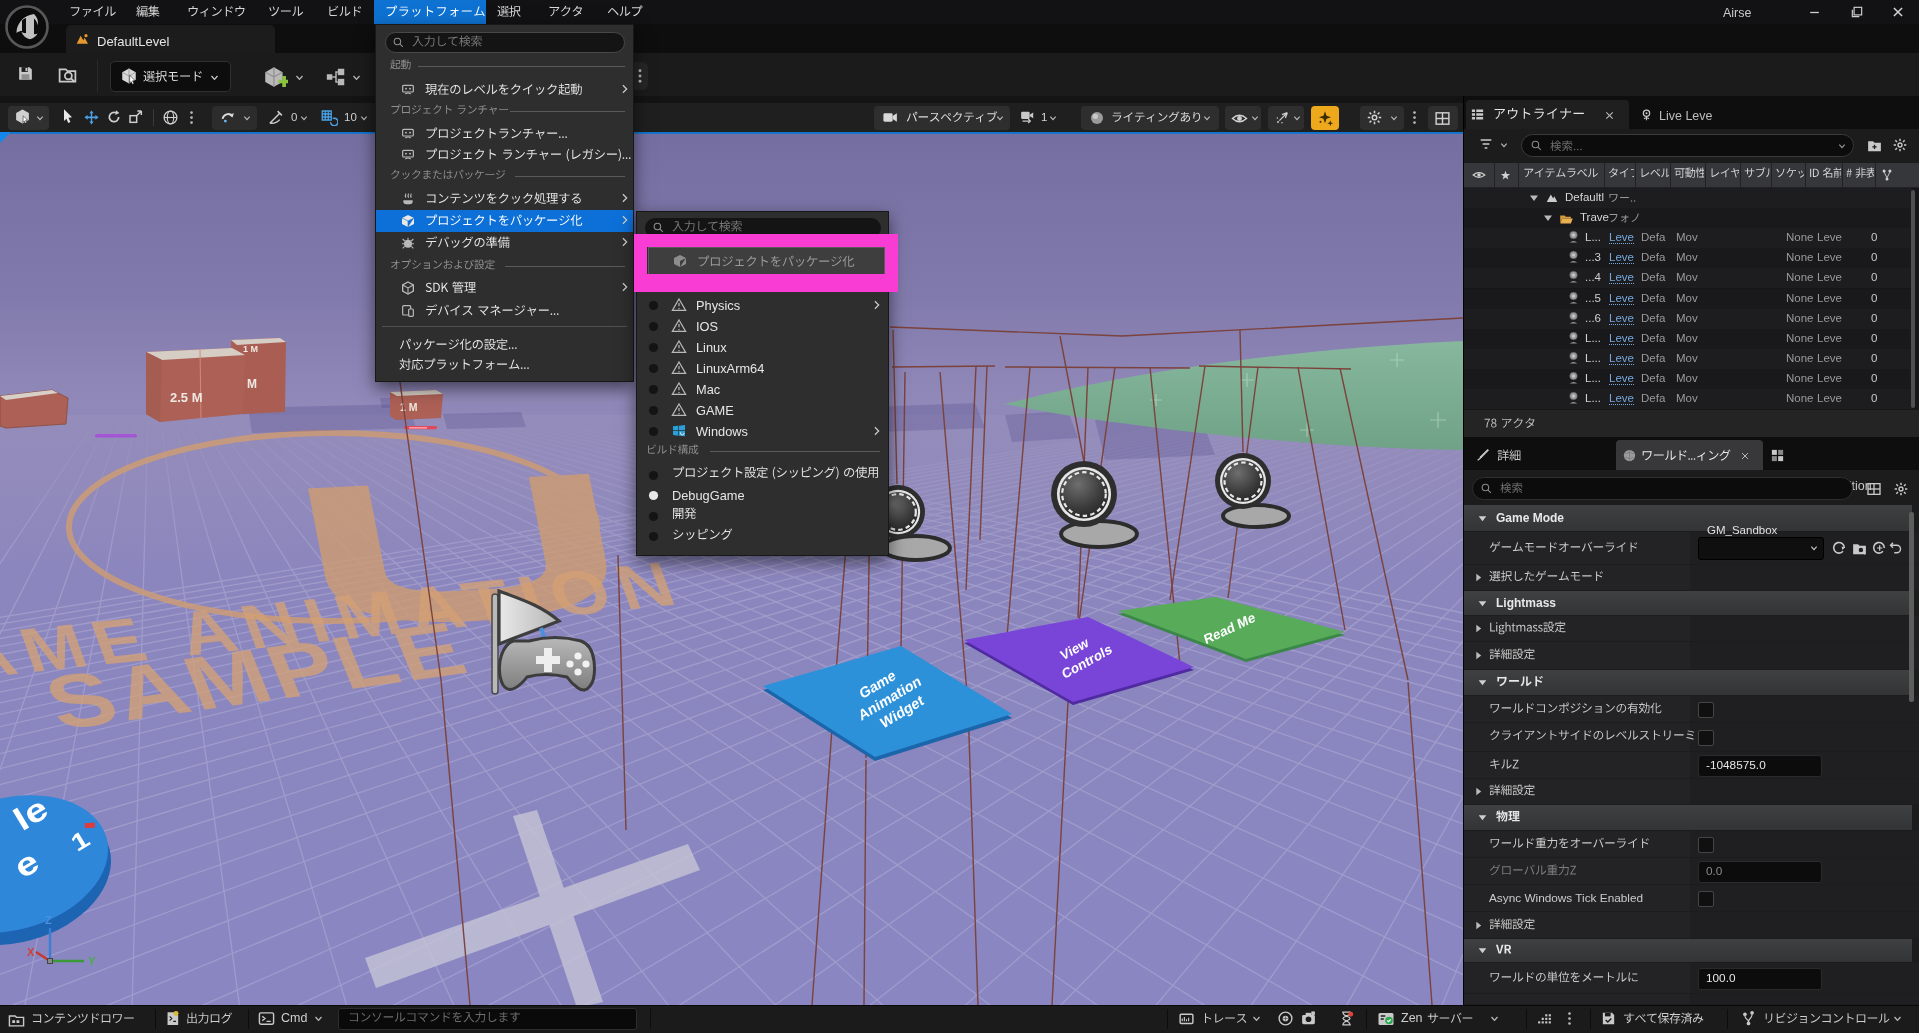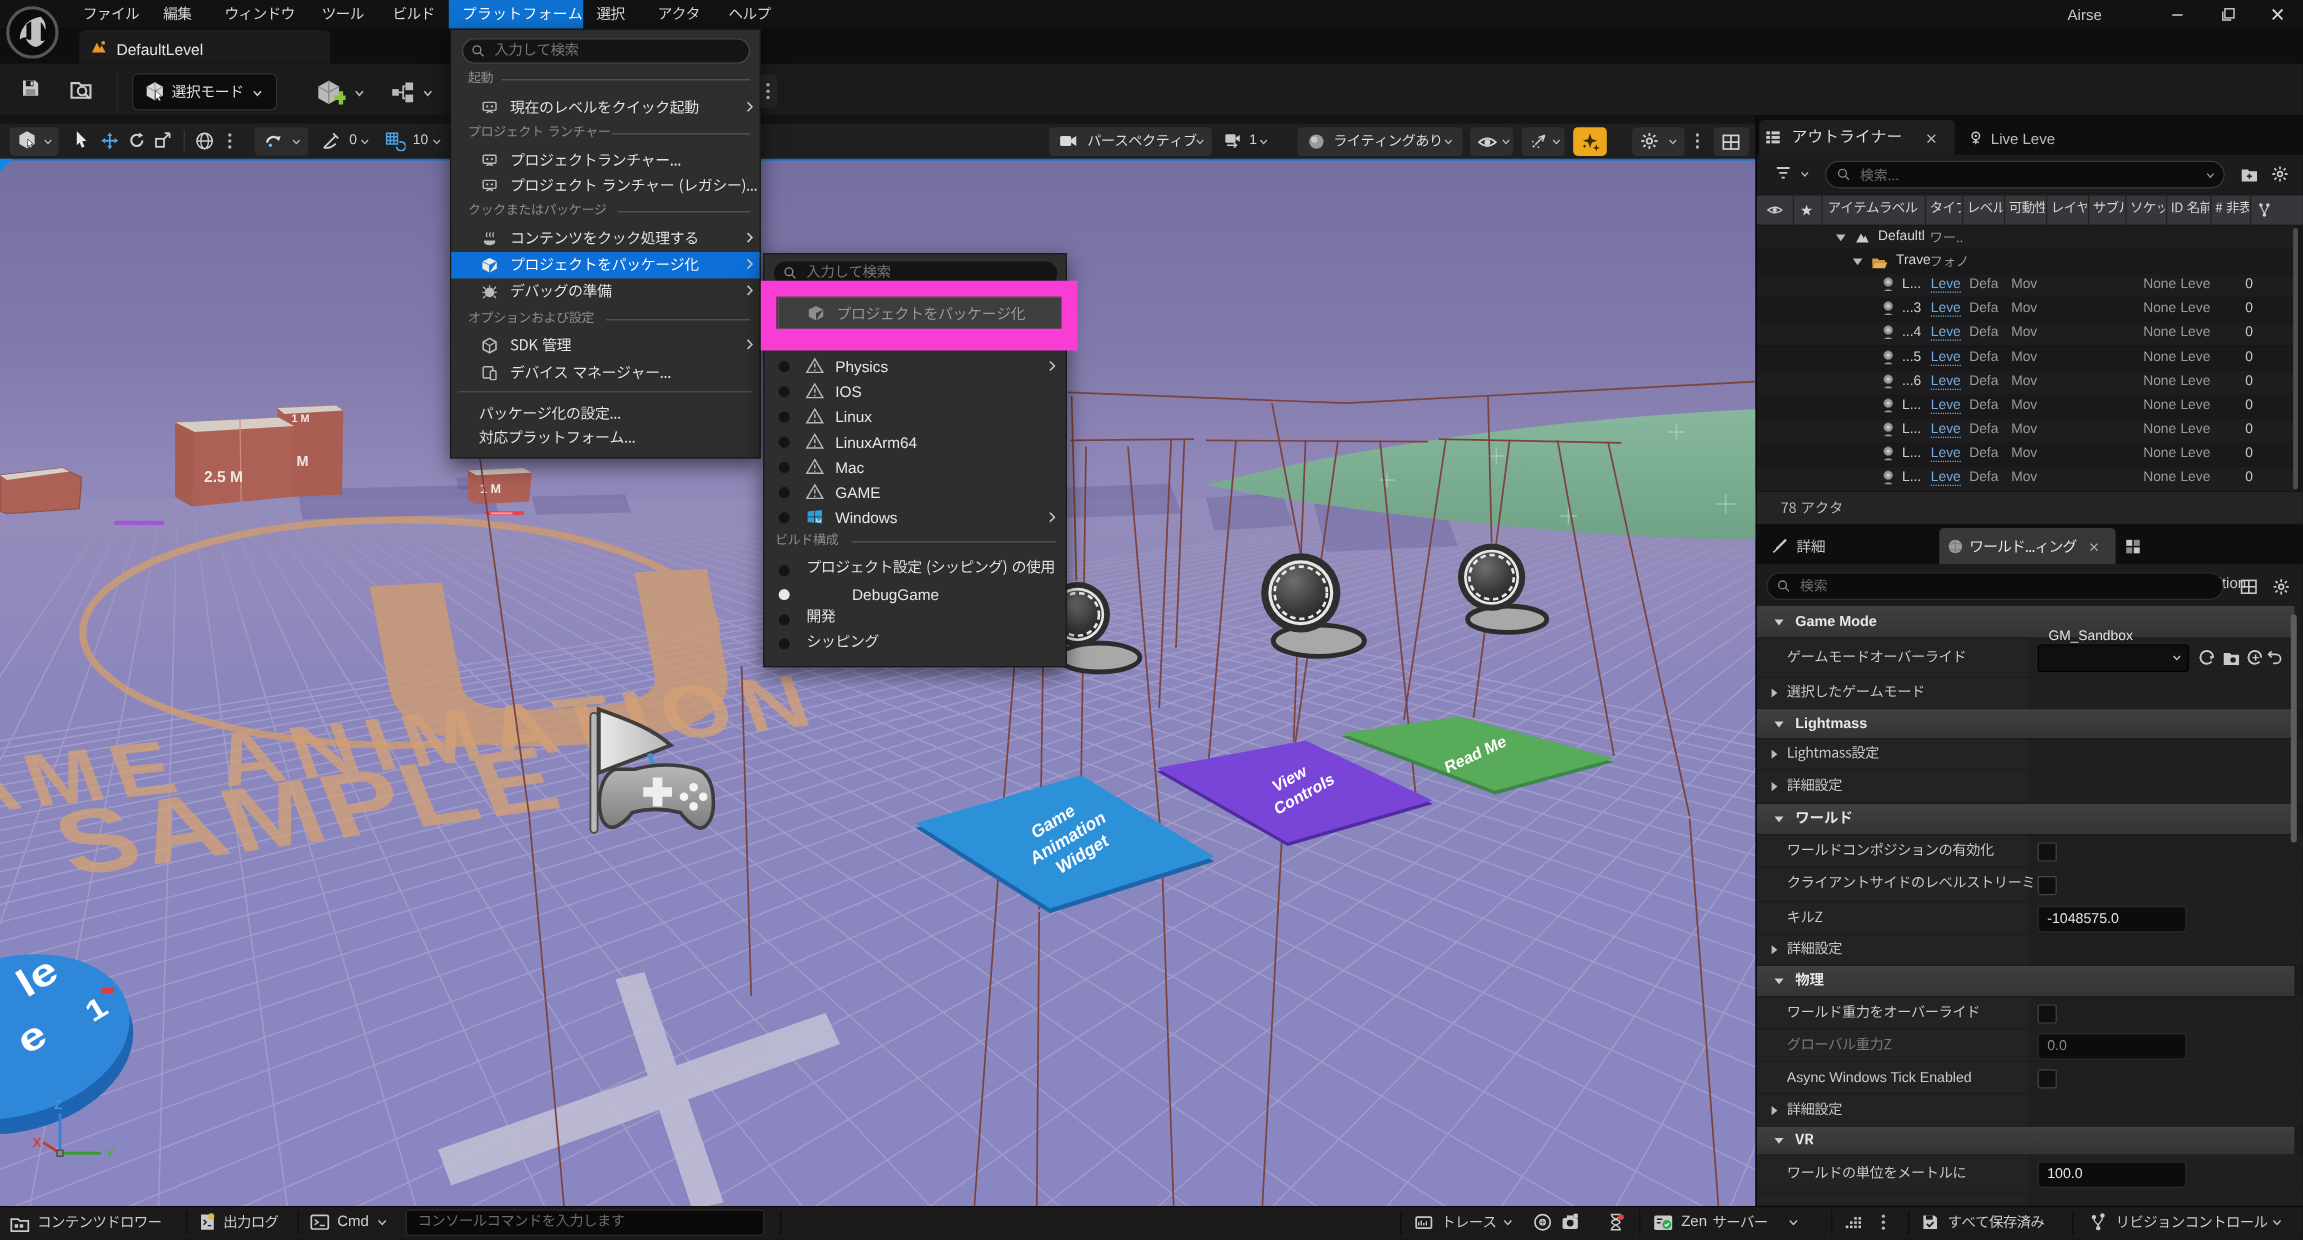--- a/index.html
+++ b/index.html
@@ -1838,21 +1838,21 @@
       <use href="#gr30b0" x="12219"></use>
       <use href="#gr29" x="13186"></use>
       <use href="#gr306e" x="13792"></use>
       <use href="#gr4f7f" x="14760"></use>
       <use href="#gr7528" x="15728"></use>
     </g>
   </svg>
 <svg style="position:absolute;left:648px;top:490px" width="11" height="11">
     <circle cx="5.5" cy="5.5" r="4.6" fill="#e8e8e8"></circle>
   </svg>
-<div style="position:absolute;left:672px;top:488px;font:400 12.8px 'Liberation Sans',sans-serif;color:#e6e6e6;white-space:nowrap;margin-left:38px;">DebugGame</div>
+<div style="position:absolute;left:672px;top:488px;font:400 12.8px 'Liberation Sans',sans-serif;color:#e6e6e6;white-space:nowrap;">DebugGame</div>
 <svg style="position:absolute;left:648px;top:511px" width="11" height="11">
     <circle cx="5.5" cy="5.5" r="4.6" fill="#141414"></circle>
   </svg>
 <svg style="position:absolute;left:672.0px;top:507.0px;overflow:visible" width="26" height="16">
     <g transform="translate(0,10.9) scale(0.01240,-0.01240)" fill="#e6e6e6">
       <use href="#gr958b" x="0"></use>
       <use href="#gr767a" x="976"></use>
     </g>
   </svg>
 <svg style="position:absolute;left:648px;top:531px" width="11" height="11">

